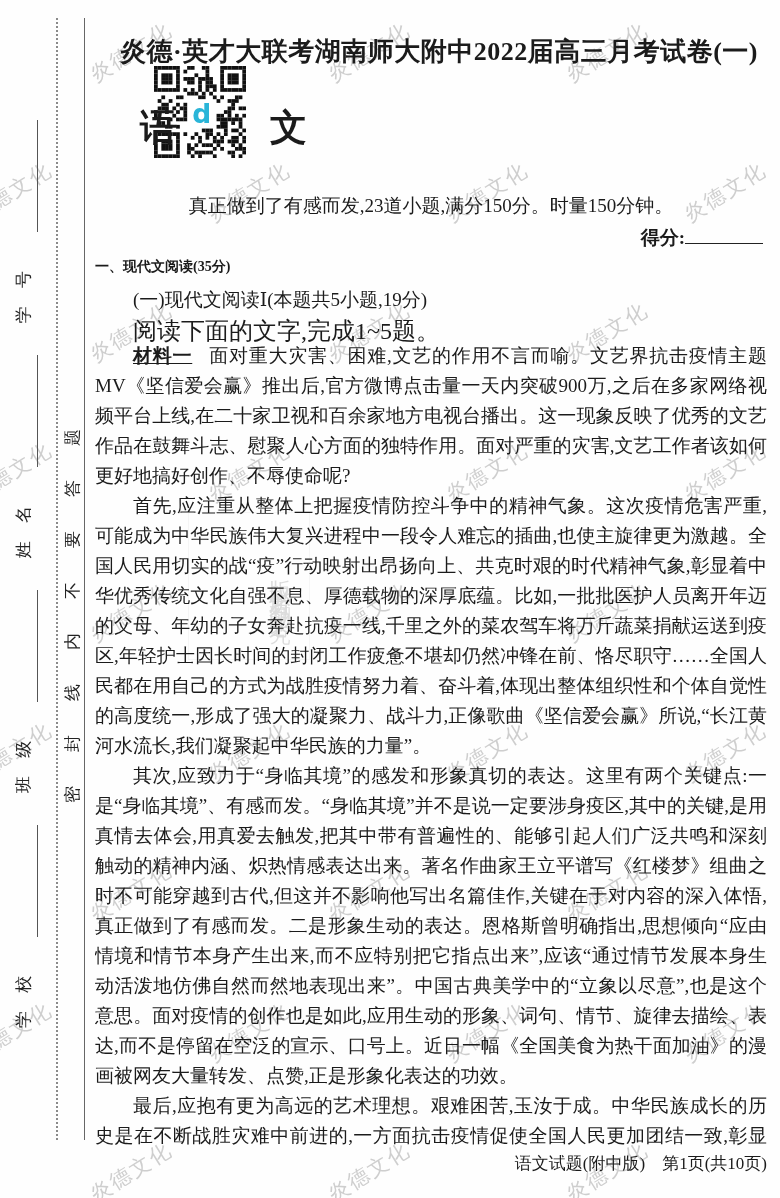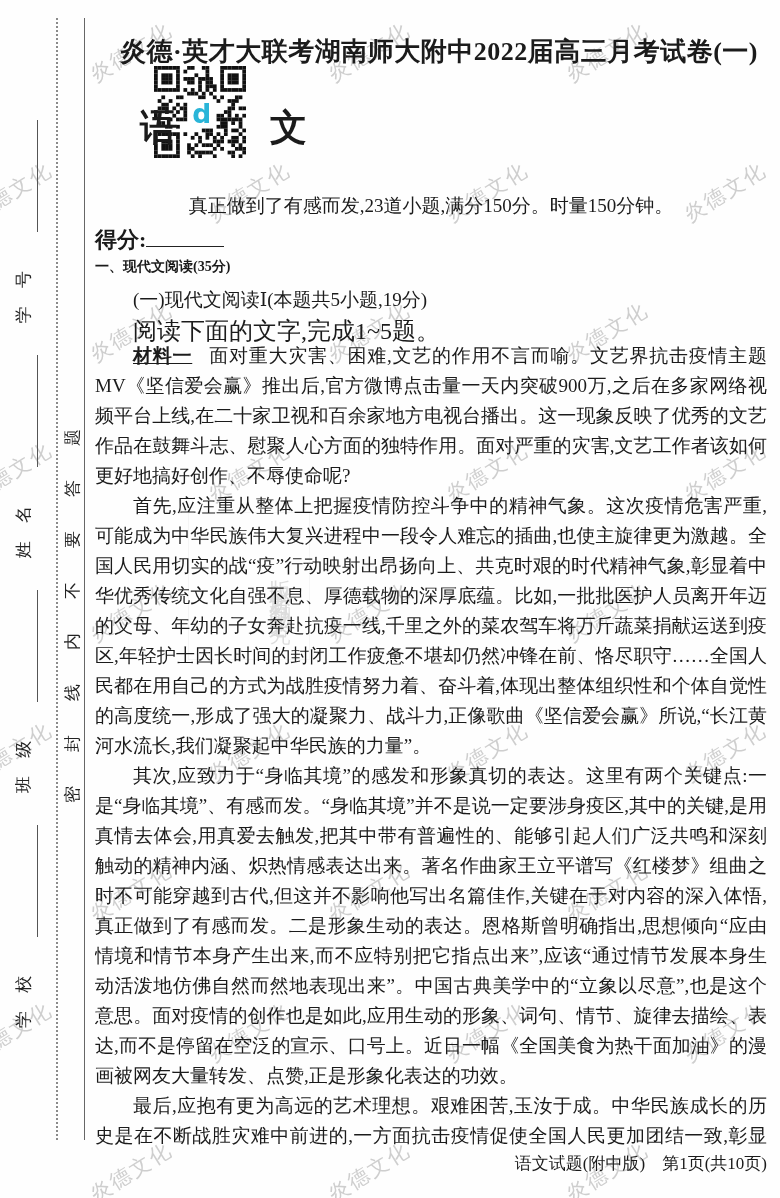--- a/index.html
+++ b/index.html
@@ -49,21 +49,21 @@
   .exam-title {
     left:93px; top:26px; width:676px; margin:8px; text-align:center;
     font-size:26px; font-weight:bold; white-space:nowrap; letter-spacing:.5px;
   }
   .qr { left:154px; top:66px; width:92px; height:92px; }
   .subject-title {
     left:95px; top:86px; width:672px; margin:17px; text-align:left;
     font-size:37px; font-weight:bold; letter-spacing:28px; text-indent:28px;
   }
   .exam-info { left:95px; top:193px; width:672px; text-align:center; font-size:19px; }
-  .score-row { left:95px; top:224px; width:668px; text-align:left; font-size:22px; font-weight:bold; }
+  .score-row { left:95px; top:224px; width:668px; text-align:right; font-size:19px; font-weight:bold; }
   .score-line { display:inline-block; width:78px; border-bottom:1.5px solid #222; height:1em; }
   .section-title { left:95px; top:258px; font-size:14px; font-weight:bold; }
   .subsection-title { left:133px; top:287px; font-size:19px; }
   .instruction { left:133px; top:315px; font-size:24px; }
   .body-text {
     left:95px; top:341px; width:672px; height:808px; overflow:hidden;
     text-align:justify; font-size:19px; line-height:30px;
   }
   .body-text p { margin:0; text-indent:2em; }
   .mat-label { font-weight:bold; margin-right:.9em;text-decoration:underline; }

